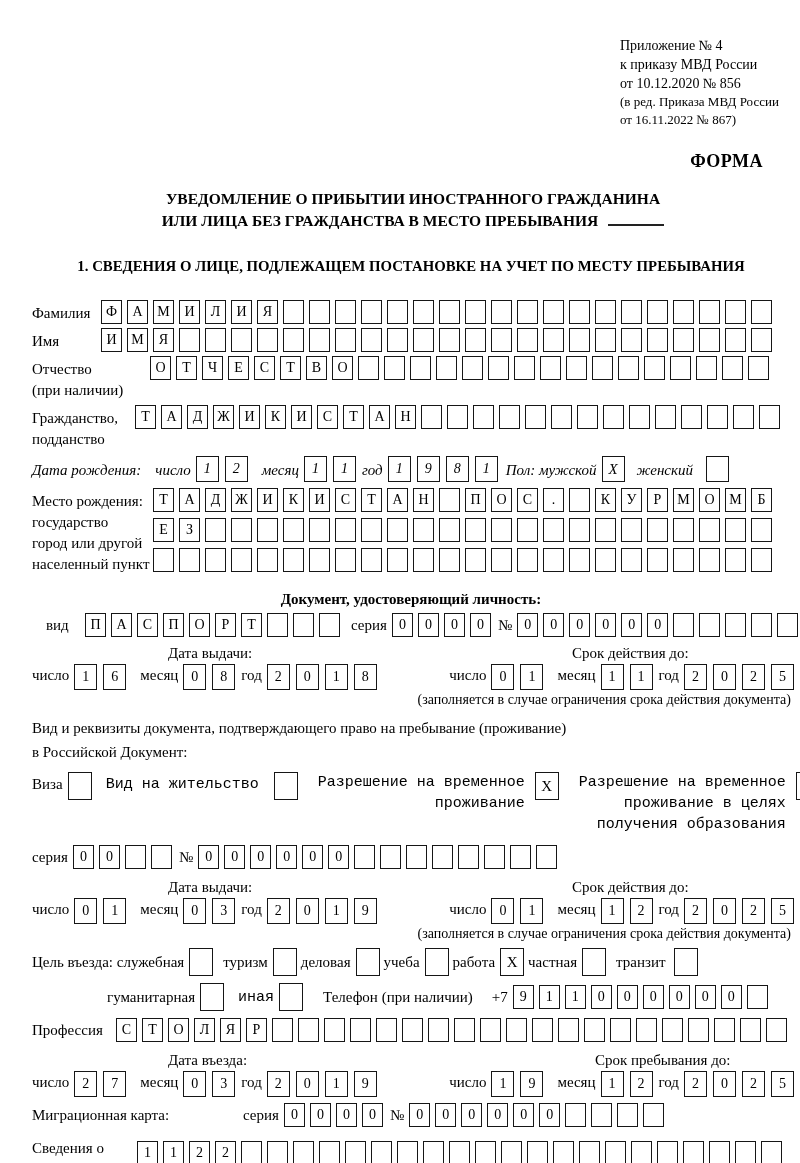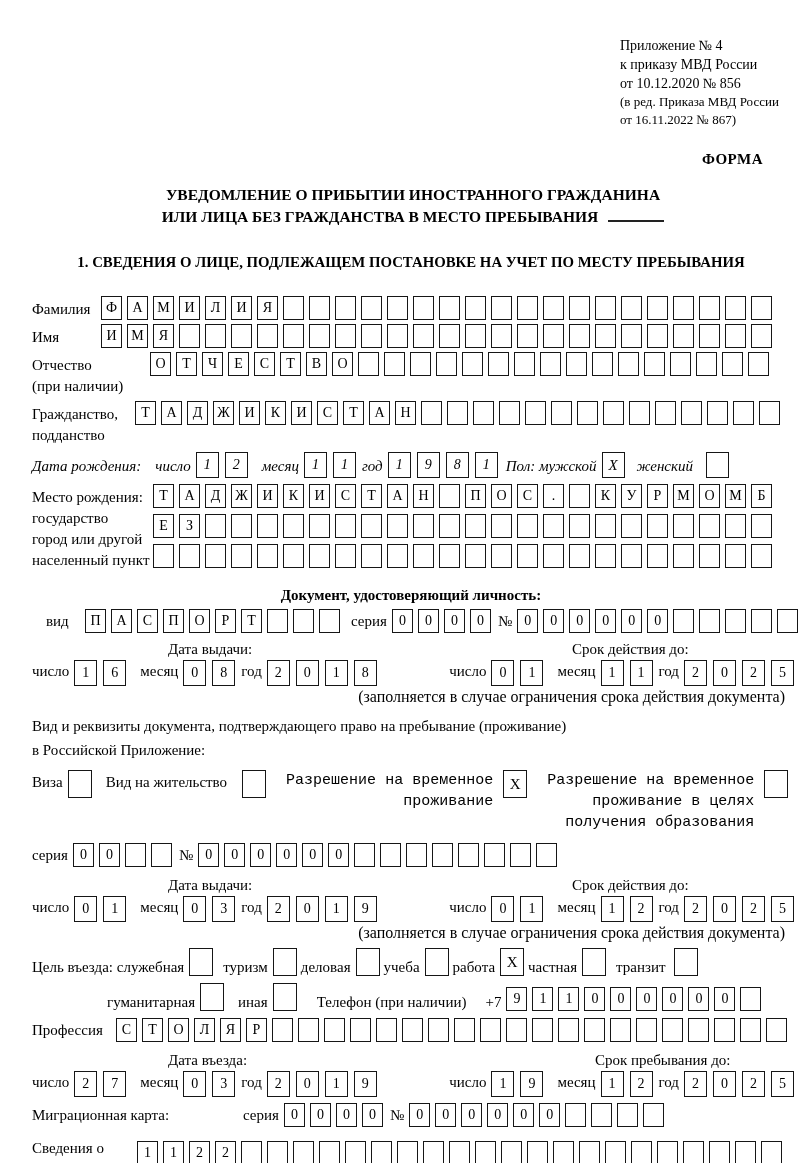--- a/index.html
+++ b/index.html
@@ -7,21 +7,21 @@
   body {
     width:800px; height:1163px;
     font-family:"Liberation Serif","DejaVu Serif",serif;
     color:#000; font-size:15px; overflow:hidden;
   }
   .page { padding:36px 0 0 32px; width:800px; }
 
   
   .hdr-block { margin-left:588px; width:205px; line-height:19px; font-size:14px; }
   .hdr-block .small { font-size:13px; line-height:18px; }
-  .forma { text-align:right; padding-right:37px; font-weight:bold; margin-top:22px; font-size:15px; letter-spacing:.5px;}
+  .forma { text-align:right; padding-right:37px; font-weight:bold; margin-top:22px; font-size:18px; letter-spacing:.5px;}
 
   
   .title { text-align:center; font-weight:bold; font-size:15.5px; line-height:22px; margin-top:16px; margin-left:-6px;}
   .title-underline { display:inline-block; width:56px; border-bottom:2px solid #222; height:14px; margin-left:10px; }
   .sec-head { text-align:center; font-weight:bold; font-size:14.8px; margin-top:26px; margin-left:-10px;}
 
   
   .rows { margin-top:25px; }
   .frow { display:flex; align-items:flex-start; margin-bottom:4px; }
   .flabel { flex:none; padding-top:3px; line-height:21px; }
@@ -58,31 +58,31 @@
   .mlx  { margin-left:8px; }
 
   
   .daterow { display:flex; margin-bottom:2px; }
   .half { display:flex; align-items:flex-start; }
   .h-left  { width:376px; }
   .h-right { flex:1; padding-left:14px;justify-content:flex-end; }
   .colhead { margin:0 auto; padding-top:2px; }
   .colhead.cl { margin-left:136px; margin-right:auto;}
   .colhead.cr { margin-left:150px; margin-right:auto;}
-  .noterow { text-align:right; padding-right:15px; font-size:16px; margin-top:1px; margin-bottom:6px;}
+  .noterow { text-align:right; padding-right:9px; font-size:14px; margin-top:1px; margin-bottom:6px;}
 
   .para { line-height:24px; margin-top:8px; margin-bottom:6px; }
 
   
   .permits { display:flex; align-items:flex-start; margin-top:8px; margin-bottom:10px; }
   .permit-text { text-align:right; line-height:21px; flex:none;font-family:Liberation Mono, monospace; }
-  .gap4{margin-left:4px;} .gap10{margin-left:10px;} .gap14{margin-left:14px;} .gap20{margin-left:20px;}
+  .gap4{margin-left:4px;} .gap10{margin-left:10px;} .gap14{margin-left:14px;font-family:Liberation Mono, monospace;} .gap20{margin-left:20px;}
 
   
-  .purpose { display:flex; align-items:flex-end; margin-bottom:7px; }
+  .purpose { display:flex; align-items:center; margin-bottom:7px; }
   .purpose .dlab{ padding-top:0; }
   .indent75 { margin-left:75px; }
 
   .doc-head { text-align:center; font-weight:bold; margin:13px 0 5px -10px; }
 </style>
 </head>
 <body>
 
 <div class="page">
 
@@ -433,21 +433,21 @@
             <span class="cell">0</span>
             <span class="cell">2</span>
             <span class="cell">5</span>
           </span>
       </div>
     </div>
     <div class="noterow">(заполняется в случае ограничения срока действия документа)</div>
 
     <div class="para">
       <span>Вид и реквизиты документа, подтверждающего право на пребывание (проживание)</span><br>
-      <span>в Российской Приложение:</span>
+      <span>в Российской Документ:</span>
     </div>
 
     <div class="permits">
       <span class="dlab" style="padding-top:4px;">Виза</span>
       <span class="checkbox"></span>
       <span class="dlab gap14" style="padding-top:4px;">Вид на жительство</span>
       <span class="checkbox gap10"></span>
       <div class="permit-text gap20">
         <span>Разрешение на временное</span><br>
         <span>проживание</span>

